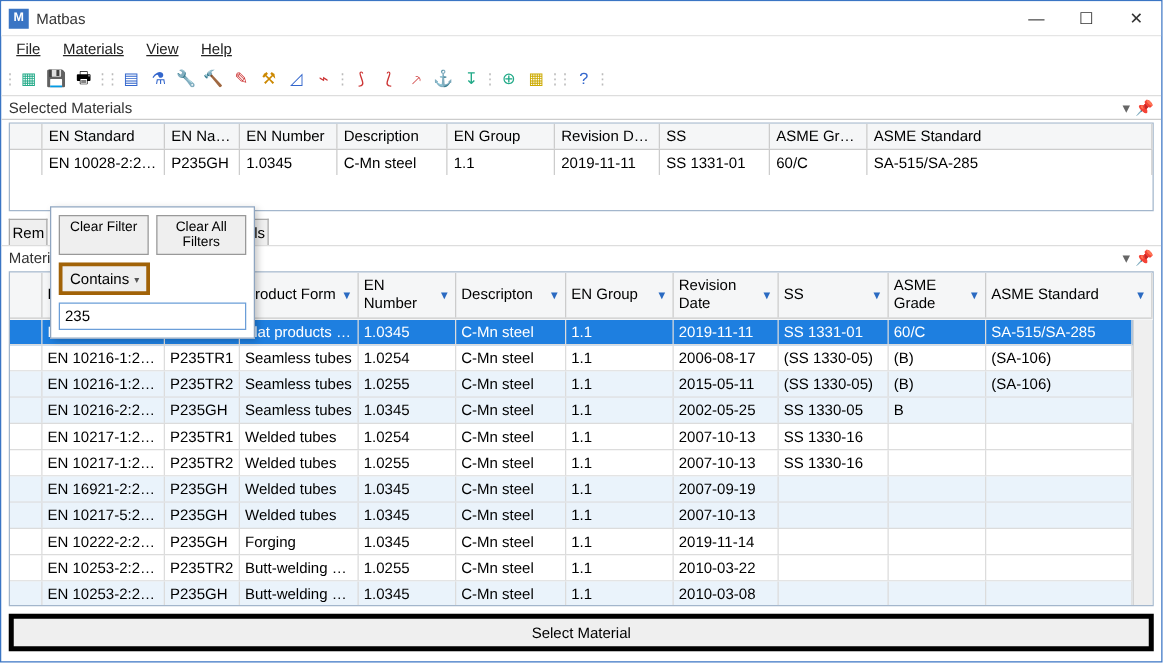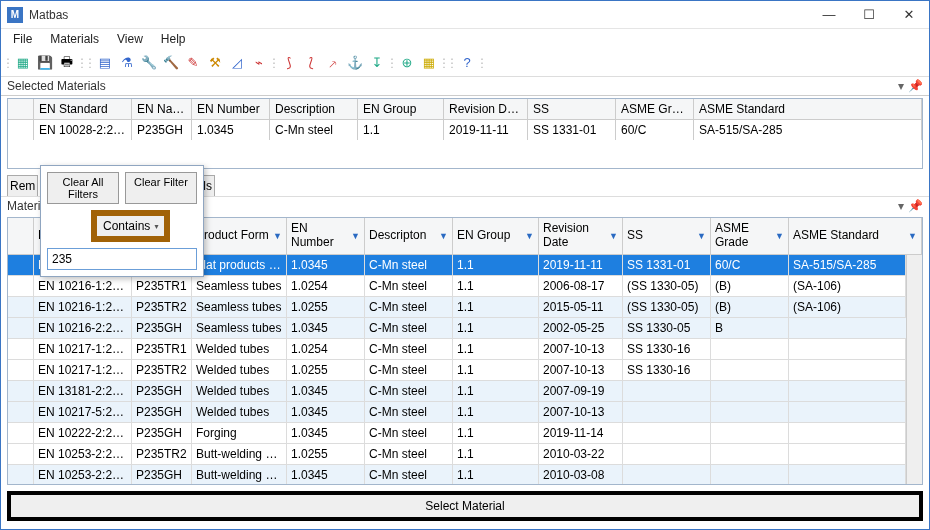--- a/index.html
+++ b/index.html
@@ -3,21 +3,21 @@
 <meta charset="utf-8">
 <style>
   * { box-sizing: border-box; font-family: "Segoe UI", Tahoma, sans-serif; font-size: 12px; }
   body { margin: 0; padding: 0; background: #fff; width: 930px; height: 530px; overflow: hidden; border: 1px solid #3a75c4; display:flex; flex-direction:column;}
   .titlebar { height: 28px; background: #fff; display: flex; align-items: center; border-bottom: 1px solid #e5e5e5; }
   .titlebar .appicon { width: 16px; height: 16px; background: #3a75c4; color:#fff; font-weight:bold; font-size:10px; display:flex;align-items:center;justify-content:center; margin:0 6px; }
   .titlebar .title { flex: 1; color:#333; font-size:12px;}
   .winbtns { display:flex; }
   .winbtn { width: 40px; height: 28px; display:flex; align-items:center; justify-content:center; color:#333; font-size:13px; }
   .menubar { height: 20px; display:flex; align-items:center; padding:0 4px; gap:2px; }
-  .menuitem { padding: 2px 8px; color:#222; }
+  .menuitem { padding: 2px 8px; color:#222;text-decoration:underline; }
   .toolbar { height: 28px; display:flex; align-items:center; padding:0 4px; gap:2px; border-bottom:1px solid #ddd;}
   .tbbtn { width:20px; height:20px; display:flex; align-items:center; justify-content:center; font-size:13px; }
   .tbsep { width:6px; height:20px; display:flex; align-items:center; justify-content:center; color:#bbb;}
   .panel-label { padding: 2px 6px; color:#333; border-bottom:1px solid #ccc; display:flex; align-items:center;}
   .panel-label .sp { flex:1;}
   .panel-controls { display:flex; gap:4px; color:#666; font-size:10px;}
   .selected-grid { border:1px solid #a3b6cc; margin:2px 6px; }
   .shdr { display:flex; background:#f5f6f7; border-bottom:1px solid #ccc;}
   .shdr div, .srow div { padding:3px 5px; border-right:1px solid #ccc; white-space:nowrap; overflow:hidden; text-overflow:ellipsis;}
   .srow { display:flex;}
@@ -35,21 +35,21 @@
   .grow div { padding:3px 4px; border-right:1px solid #dcdcdc; white-space:nowrap; overflow:hidden; text-overflow:ellipsis;}
   .grow.sel { background:#1e7fe0; color:#fff;}
   .grow.alt { background:#eaf3fb;}
   .bottom-btn { margin:4px 6px 8px 6px; padding:4px; text-align:center; background:#efefef; border:4px solid #000000;}
   
   .filter-popup { position:absolute; left:40px; top:165px; width:164px; background:#fff; border:1px solid #8fa5c0; box-shadow:2px 2px 6px rgba(0,0,0,0.25); padding:6px; z-index:50;}
   .filter-popup .row { display:flex; gap:6px; margin-bottom:6px;}
   .fbtn { flex:1; padding:3px 6px; border:1px solid #999; background:#efefef; font-size:11px; text-align:center;}
   .fcheck { display:flex; align-items:center; gap:4px; font-size:11px;}
   .fcheck .box { width:12px; height:12px; border:1px solid #555;}
-  .fdrop { padding:3px 6px; border:6px solid #a16207; background:#efefef; font-size:11px; display:flex; align-items:center; gap:4px;margin-left:44px;}
+  .fdrop { padding:3px 6px; border:3px solid #a16207; background:#efefef; font-size:11px; display:flex; align-items:center; gap:4px;}
   .fdrop .car { font-size:8px; color:#555;}
   .finput { width:100%; border:1px solid #6b9ed8; padding:3px 4px; font-size:12px;}
   
   .c0{width:26px;min-width:26px;} .c1{width:98px;min-width:98px;} .c2{width:60px;min-width:60px;}
   .c-pf{width:95px;min-width:95px;} .c3{width:78px;min-width:78px;} .c4{width:88px;min-width:88px;}
   .c5{width:86px;min-width:86px;} .c6{width:84px;min-width:84px;} .c7{width:88px;min-width:88px;}
   .c8{width:78px;min-width:78px;} .c9{width:80px;min-width:80px;}
   .scrollbar { width:16px; background:#efefef; border-left:1px solid #ccc;}
   .gwrap { display:flex; flex:1; overflow:hidden;}
 </style>
@@ -271,21 +271,21 @@
           <div class="c3">1.0255</div>
           <div class="c4">C-Mn steel</div>
           <div class="c5">1.1</div>
           <div class="c6">2007-10-13</div>
           <div class="c7">SS 1330-16</div>
           <div class="c8"></div>
           <div class="c9" style="flex: 1 1 0%;"></div>
         </div>
         <div class="grow alt">
           <div class="c0"></div>
-          <div class="c1">EN 13181-2:2005</div>
+          <div class="c1">EN 16921-2:2005</div>
           <div class="c2">P235GH</div>
           <div class="c-pf">Welded tubes</div>
           <div class="c3">1.0345</div>
           <div class="c4">C-Mn steel</div>
           <div class="c5">1.1</div>
           <div class="c6">2007-09-19</div>
           <div class="c7"></div>
           <div class="c8"></div>
           <div class="c9" style="flex: 1 1 0%;"></div>
         </div>
@@ -356,22 +356,22 @@
         </div>
       </div>
     <div class="scrollbar"></div>
   </div>
 </div>
 
 <div class="bottom-btn">Select Material</div>
 
 <div class="filter-popup">
   <div class="row">
+    <div class="fbtn">Clear Filter</div>
     <div class="fbtn">Clear All Filters</div>
-    <div class="fbtn">Clear Filter</div>
   </div>
   <div class="row">
     <div class="fdrop">
       <span>Contains</span>
       <span class="car">▾</span>
     </div>
   </div>
   <input class="finput" value="235" style="">
 </div>
 

